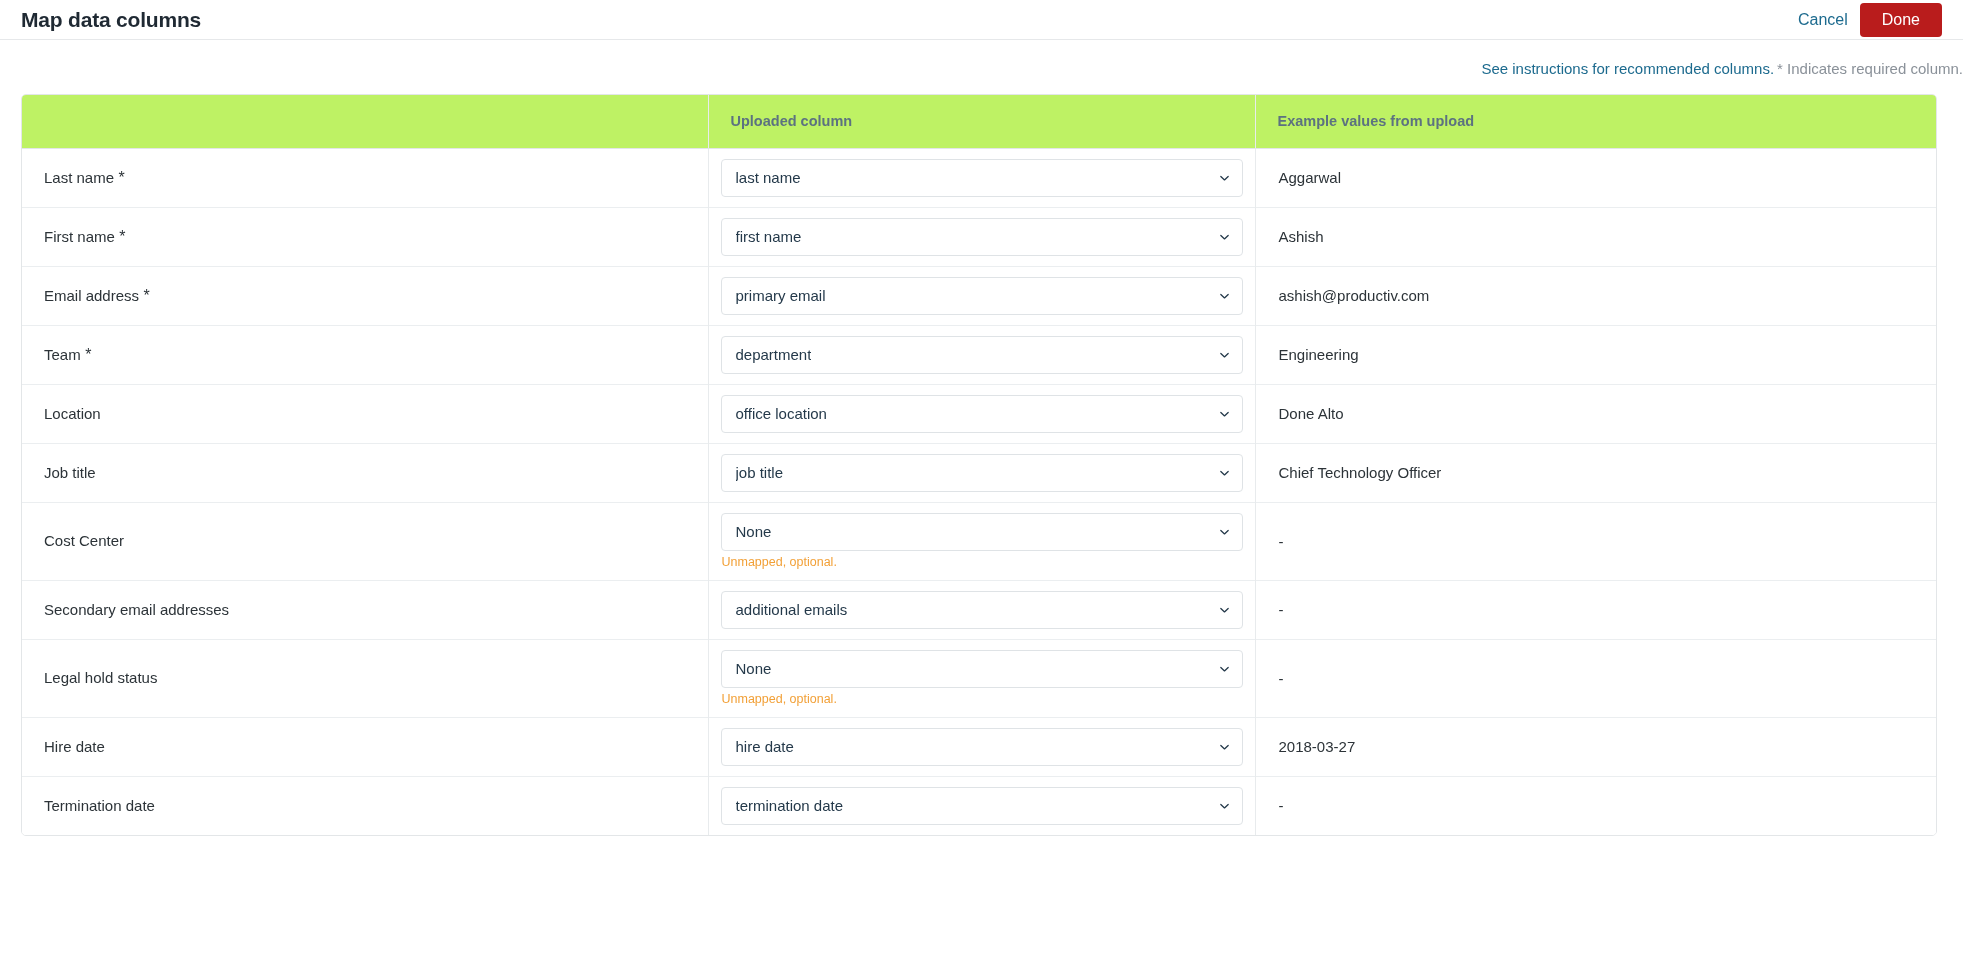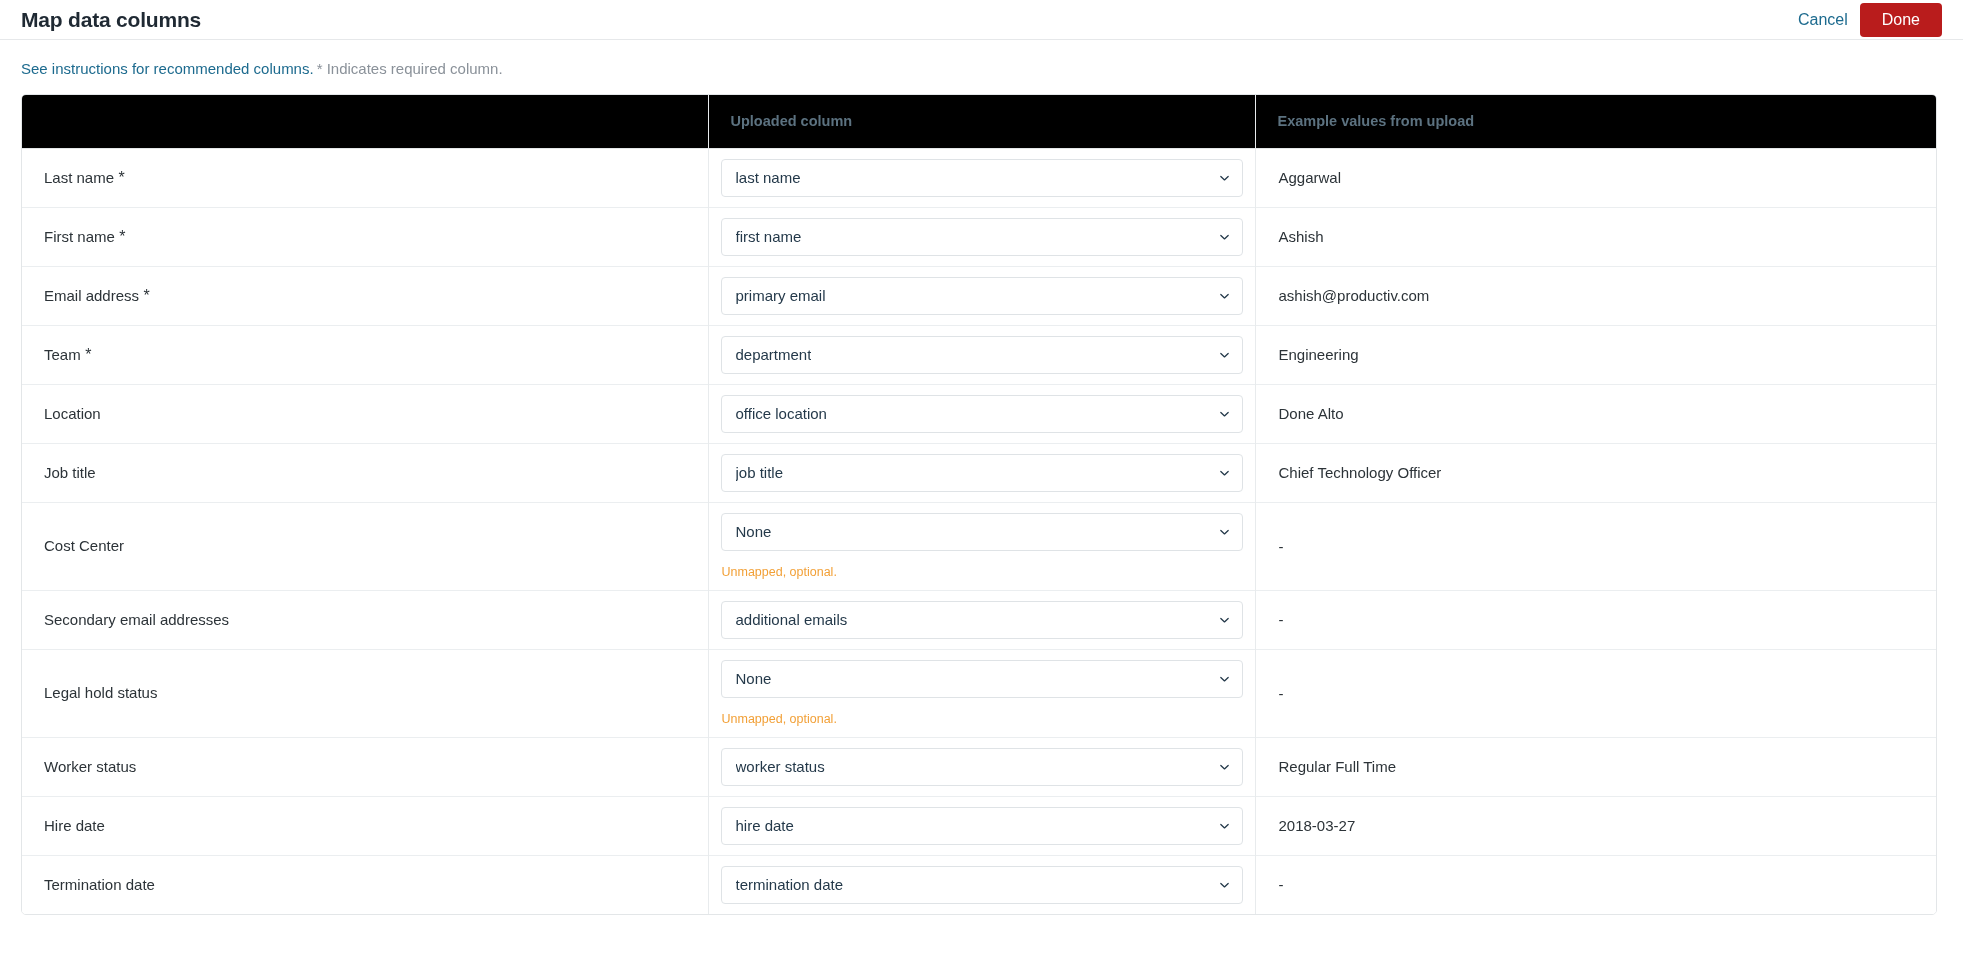--- a/index.html
+++ b/index.html
@@ -50,20 +50,21 @@
     padding: 8px 22px;
     cursor: pointer;
     font-family: inherit;
   }
 
   
   .instructions {
     padding: 20px 0 16px 21px;
     font-size: 15px;
     line-height: 1.2;
+    text-align: right;
   }
   .instructions-link {
     color: #1c6a8e;
     text-decoration: none;
     cursor: pointer;
   }
   .instructions-note {
     color: #8a9199;
     margin-left: 3px;
   }
@@ -79,21 +80,21 @@
   table.map-table {
     width: 100%;
     border-collapse: collapse;
     table-layout: fixed;
   }
   table.map-table col.c1 { width: 686px; }
   table.map-table col.c2 { width: 547px; }
   table.map-table col.c3 { width: auto; }
 
   thead th {
-    background: #000000;
+    background: #bef264;
     text-align: left;
     font-size: 14.5px;
     font-weight: bold;
     color: #5c7280;
     padding: 16px 0 16px 22px;
     border-bottom: 1px solid #e3e6e8;
     vertical-align: middle;
     height: 53px;
   }
   thead th.col-sep, tbody td.col-sep { border-left: 1px solid #e8ebed; }
@@ -143,21 +144,21 @@
     transform: translateY(-50%);
     width: 11px;
     height: 11px;
     display: block;
     pointer-events: none;
   }
   .select-cell-inner { padding: 10px 0; }
   .warn-text {
     font-size: 12.5px;
     color: #f2a037;
-    margin-top: 14px;
+    margin-top: 4px;
     line-height: 1.2;
     padding-left: 1px;
   }
 </style>
 </head>
 <body>
 
 <div class="topbar">
   <div class="page-title">Map data columns</div>
   <div class="topbar-actions">
@@ -307,34 +308,20 @@
                 <svg class="chevron" viewBox="0 0 12 12" fill="none" xmlns="http://www.w3.org/2000/svg">
                   <path d="M2 4.3 L6 8.1 L10 4.3" stroke="#24394a" stroke-width="1.4" stroke-linecap="round" stroke-linejoin="round"></path>
                 </svg>
               </div>
               <div class="warn-text">Unmapped, optional.</div>
             </div>
           </td>
           <td class="cell-example col-sep">-</td>
         </tr>
         <tr>
-          <td class="cell-label"><span class="row-label">Worker status</span></td>
-          <td class="cell-select col-sep">
-            <div class="select-cell-inner">
-              <div class="select-box">
-                <span class="select-value">worker status</span>
-                <svg class="chevron" viewBox="0 0 12 12" fill="none" xmlns="http://www.w3.org/2000/svg">
-                  <path d="M2 4.3 L6 8.1 L10 4.3" stroke="#24394a" stroke-width="1.4" stroke-linecap="round" stroke-linejoin="round"></path>
-                </svg>
-              </div>
-            </div>
-          </td>
-          <td class="cell-example col-sep">Regular Full Time</td>
-        </tr>
-        <tr>
           <td class="cell-label"><span class="row-label">Hire date</span></td>
           <td class="cell-select col-sep">
             <div class="select-cell-inner">
               <div class="select-box">
                 <span class="select-value">hire date</span>
                 <svg class="chevron" viewBox="0 0 12 12" fill="none" xmlns="http://www.w3.org/2000/svg">
                   <path d="M2 4.3 L6 8.1 L10 4.3" stroke="#24394a" stroke-width="1.4" stroke-linecap="round" stroke-linejoin="round"></path>
                 </svg>
               </div>
             </div>

